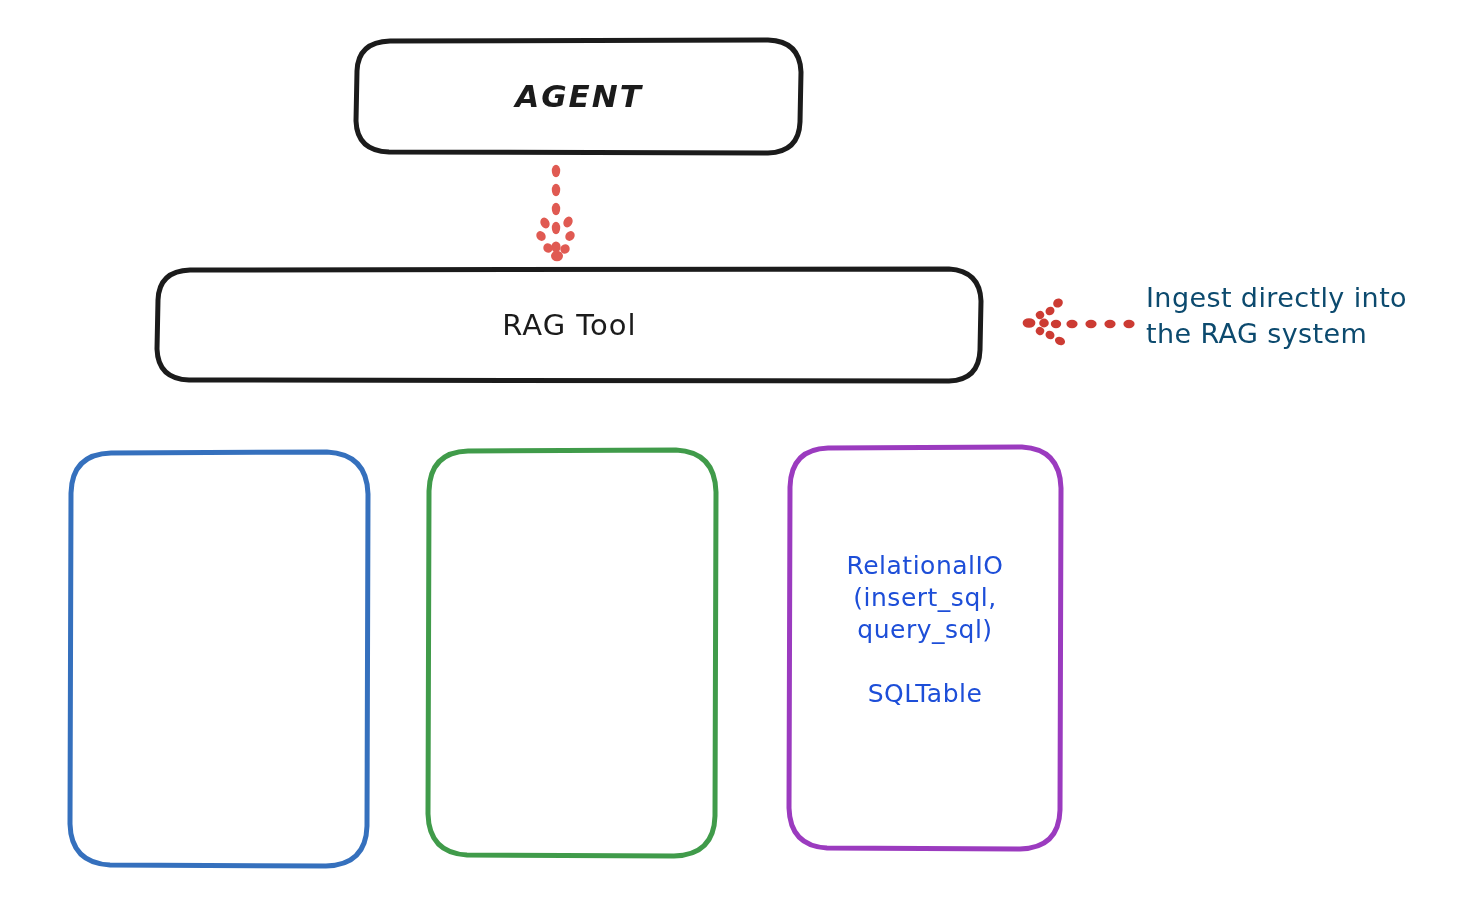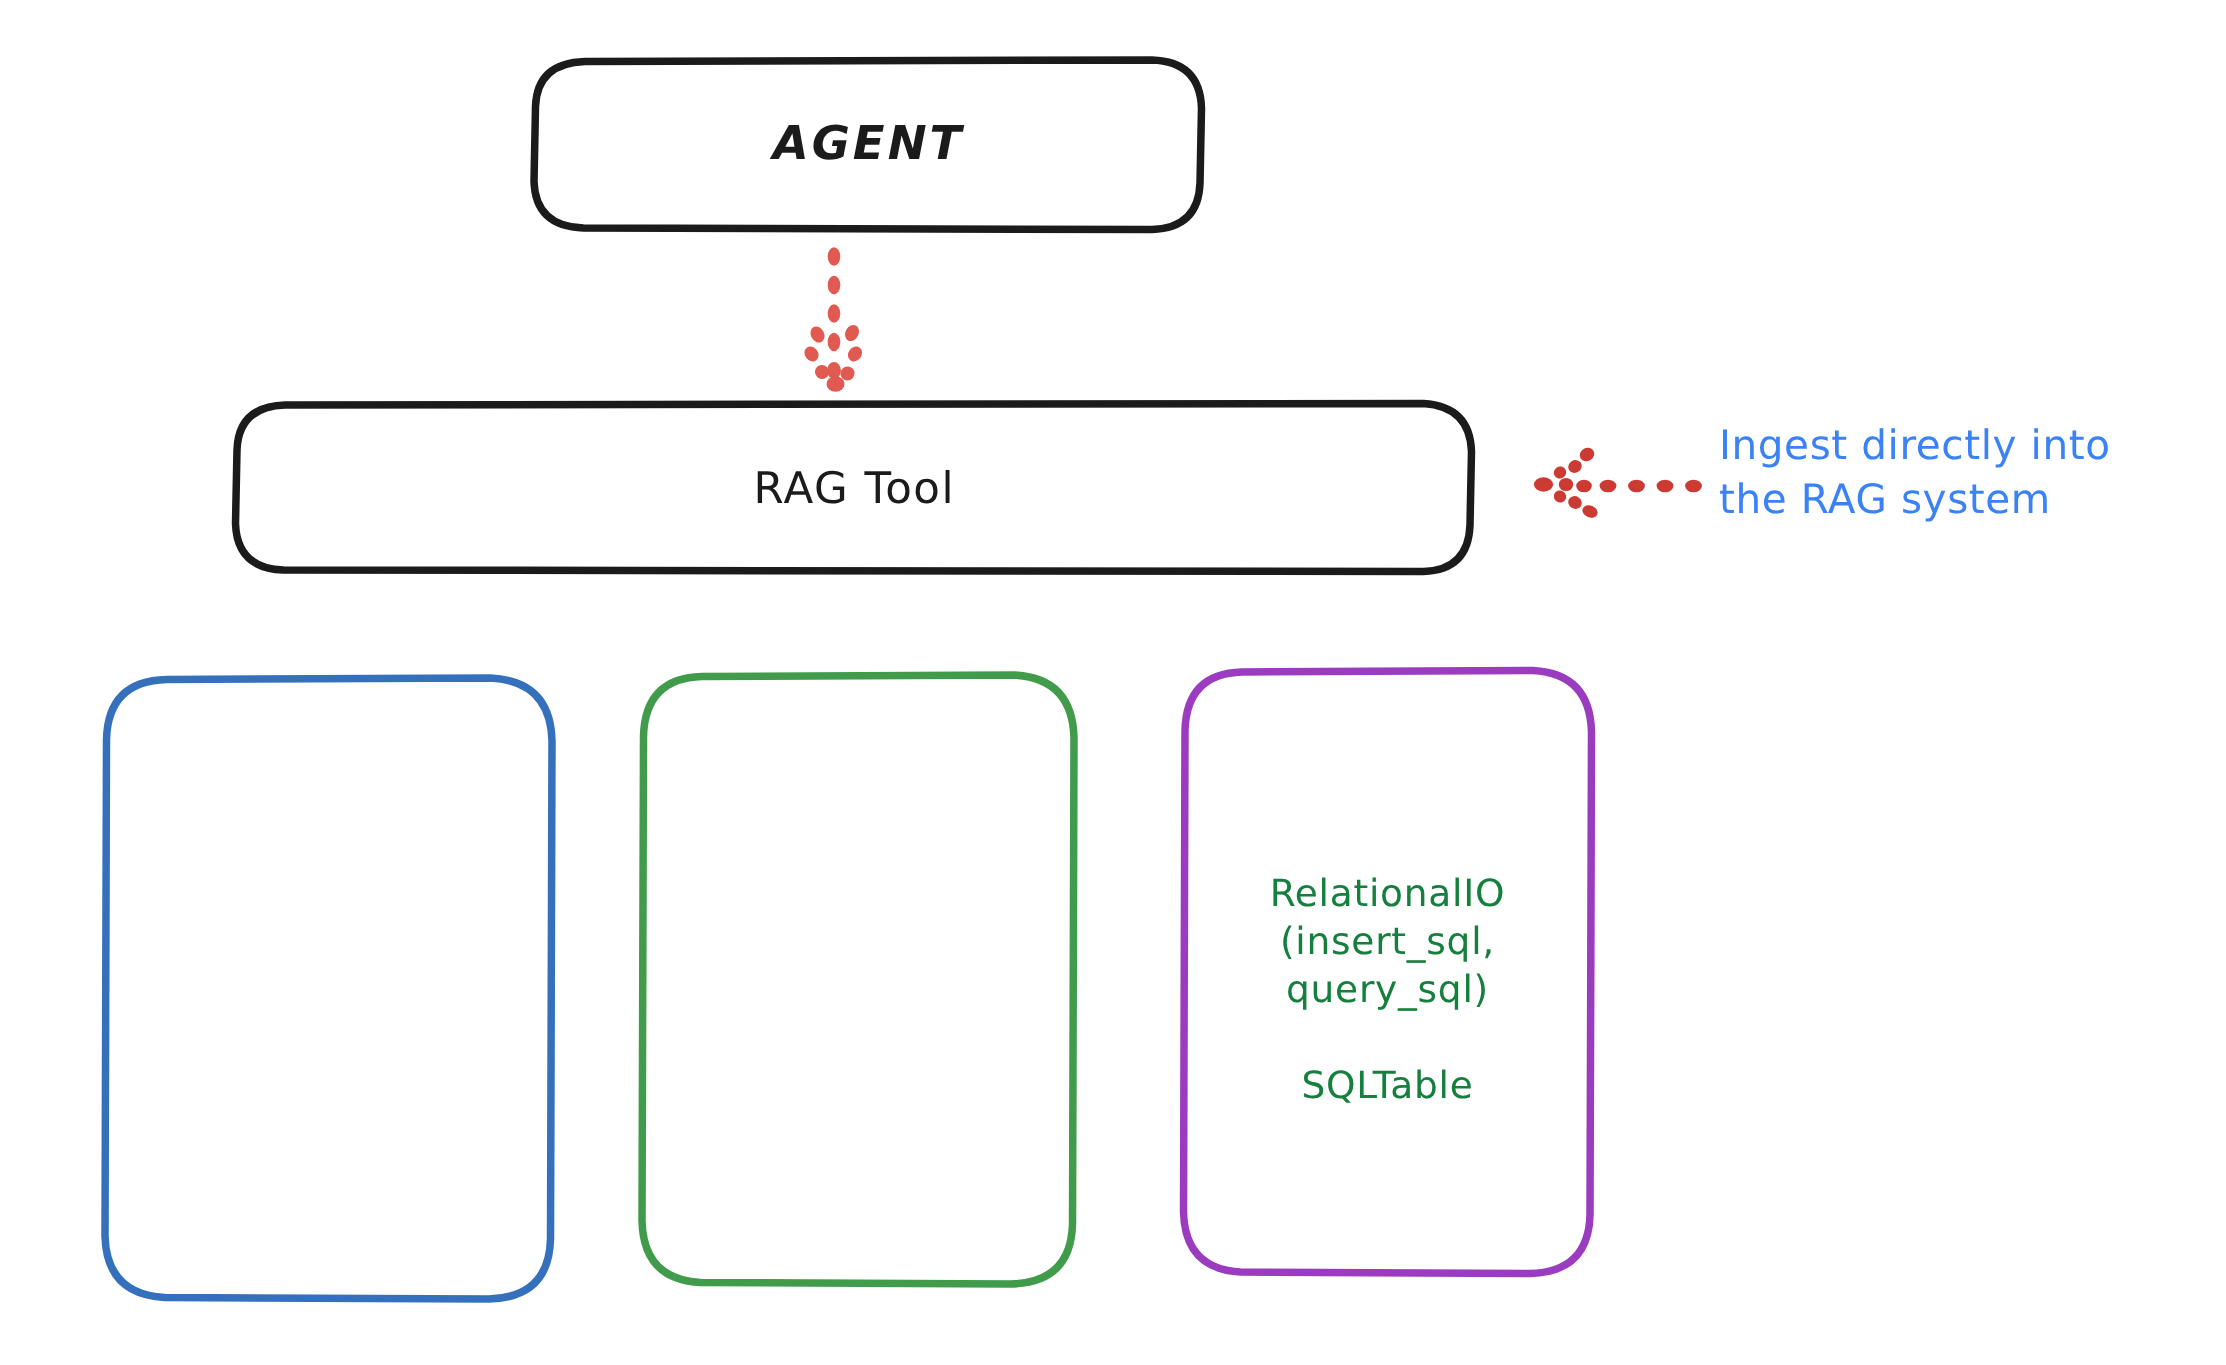--- a/index.html
+++ b/index.html
@@ -70,33 +70,33 @@
   }
   .kv-label {
     left: 428px;
     top: 450px;
     width: 288px;
     height: 406px;
     color: #409b4a;
   }
   .rel-label {
     left: 789px;
-    top: 459px;
+    top: 429px;
     width: 272px;
     height: 402px;
-    color: #15803d;
+    color: #1d4ed8;
   }
   .annotation {
     position: absolute;
     left: 1146px;
     top: 280px;
     width: 330px;
     font-size: 27px;
     line-height: 1.32;
-    color: #3b82f6;
+    color: #0c4a6e;
     white-space: pre-line;
     letter-spacing: 0.4px;
   }
 </style>
 </head>
 <body>
 
 <div class="canvas">
 
   <svg class="layer" viewBox="0 0 1484 910">

